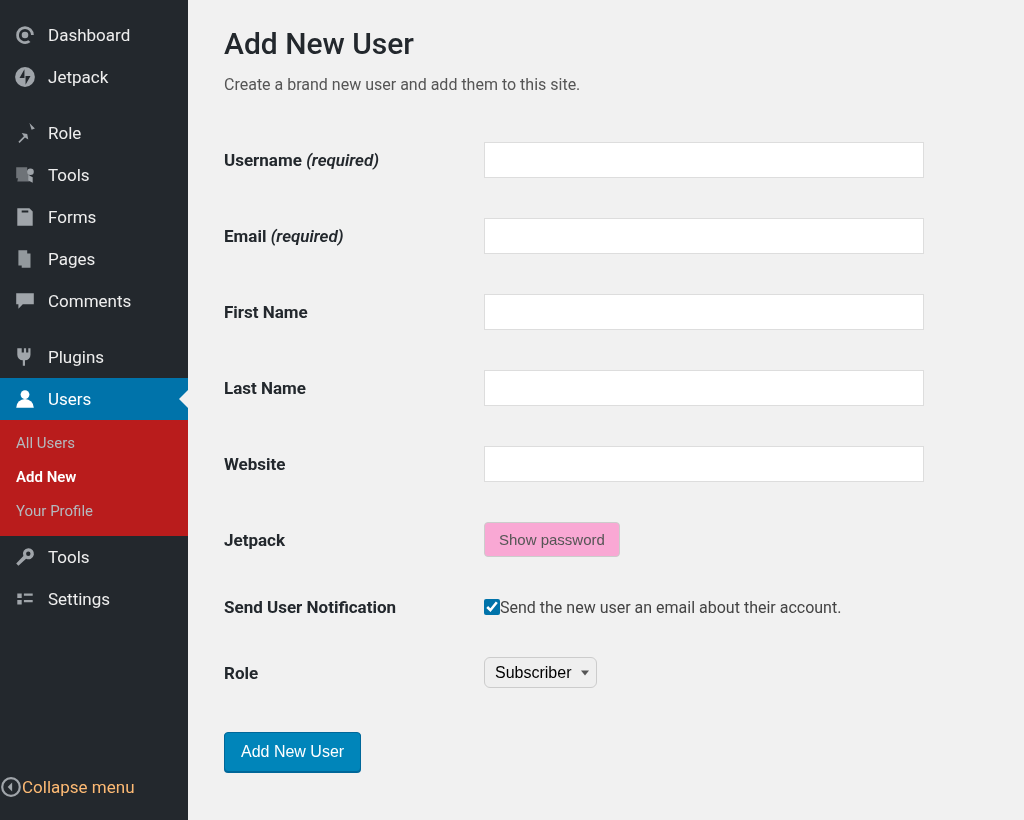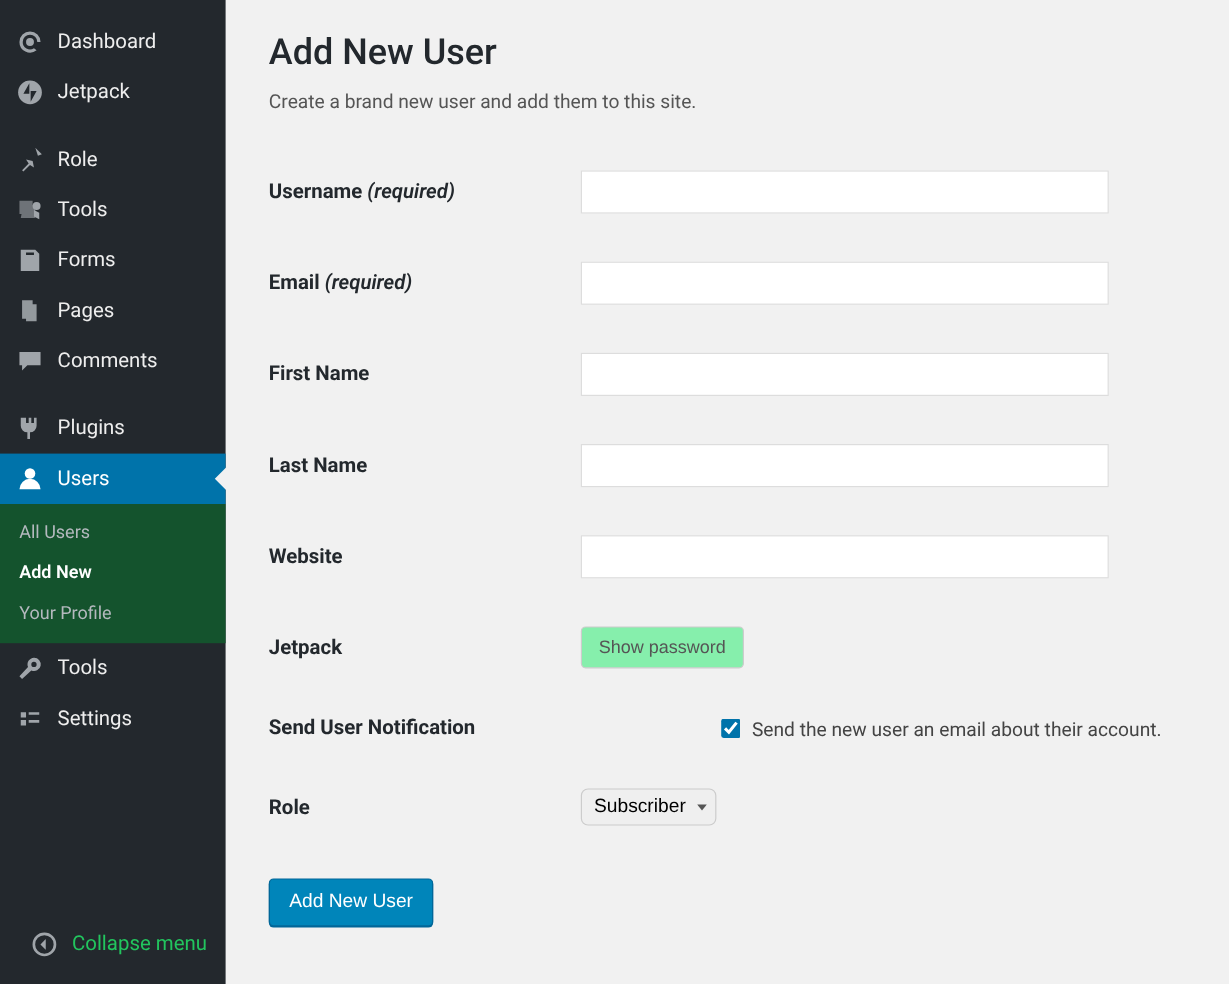--- a/index.html
+++ b/index.html
@@ -43,39 +43,38 @@
     content:"";
     position:absolute;
     right:-1px; top:50%;
     transform:translateY(-50%);
     border:10px solid transparent;
     border-right-color:#f1f1f1;
   }
   .nav-separator { height: 14px; }
 
   .subnav {
-    background: #14532d;
+    background: #b91c1c;
     list-style: none;
     padding: 6px 0 8px 0;
   }
   .subnav-item {
     padding: 8px 16px;
     color: #b4b9be;
     font-size: 15px;
     cursor: pointer;
   }
   .subnav-item.current { color: #fff; font-weight: 600; }
 
   .collapse-row {
     margin-top: auto;
     display:flex;
     align-items:center;
-    gap:12px;
-    padding: 12px 14px 22px 26px;
-    color:#22c55e;
+    padding: 12px 14px 22px 0;
+    color:#fdba74;
     cursor:pointer;
   }
   .collapse-row .icon{ width:22px; display:flex; justify-content:center;}
   .collapse-row svg{ width:22px; height:22px; fill:#a0a5aa;}
 
   
   .main {
     flex:1;
     padding: 26px 46px 30px 36px;
     overflow:auto;
@@ -110,29 +109,29 @@
   }
   input[type=text].wide {
     width: 440px;
     height: 36px;
     border: 1px solid #ddd;
     background: #fff;
     padding: 4px 8px;
     font-size: 15px;
   }
   .btn-secondary {
-    background: #86efac;
+    background: #f9a8d4;
     border: 1px solid #ccc;
     color: #555;
     font-size: 15px;
     padding: 8px 14px;
     border-radius: 4px;
     cursor:pointer;
   }
-  .checkbox-row { display:flex; align-items:center; gap:10px; font-size:16px; color:#444;justify-content:flex-end;}
+  .checkbox-row { display:flex; align-items:center; gap:0; font-size:16px; color:#444;}
   .checkbox-row input[type=checkbox]{
     width:16px; height:16px; accent-color:#0073aa;
   }
   select.role-select{
     background:#efefef;
     border:1px solid #ccc;
     border-radius:6px;
     padding:6px 24px 6px 10px;
     font-size:16px;
     appearance:none;

